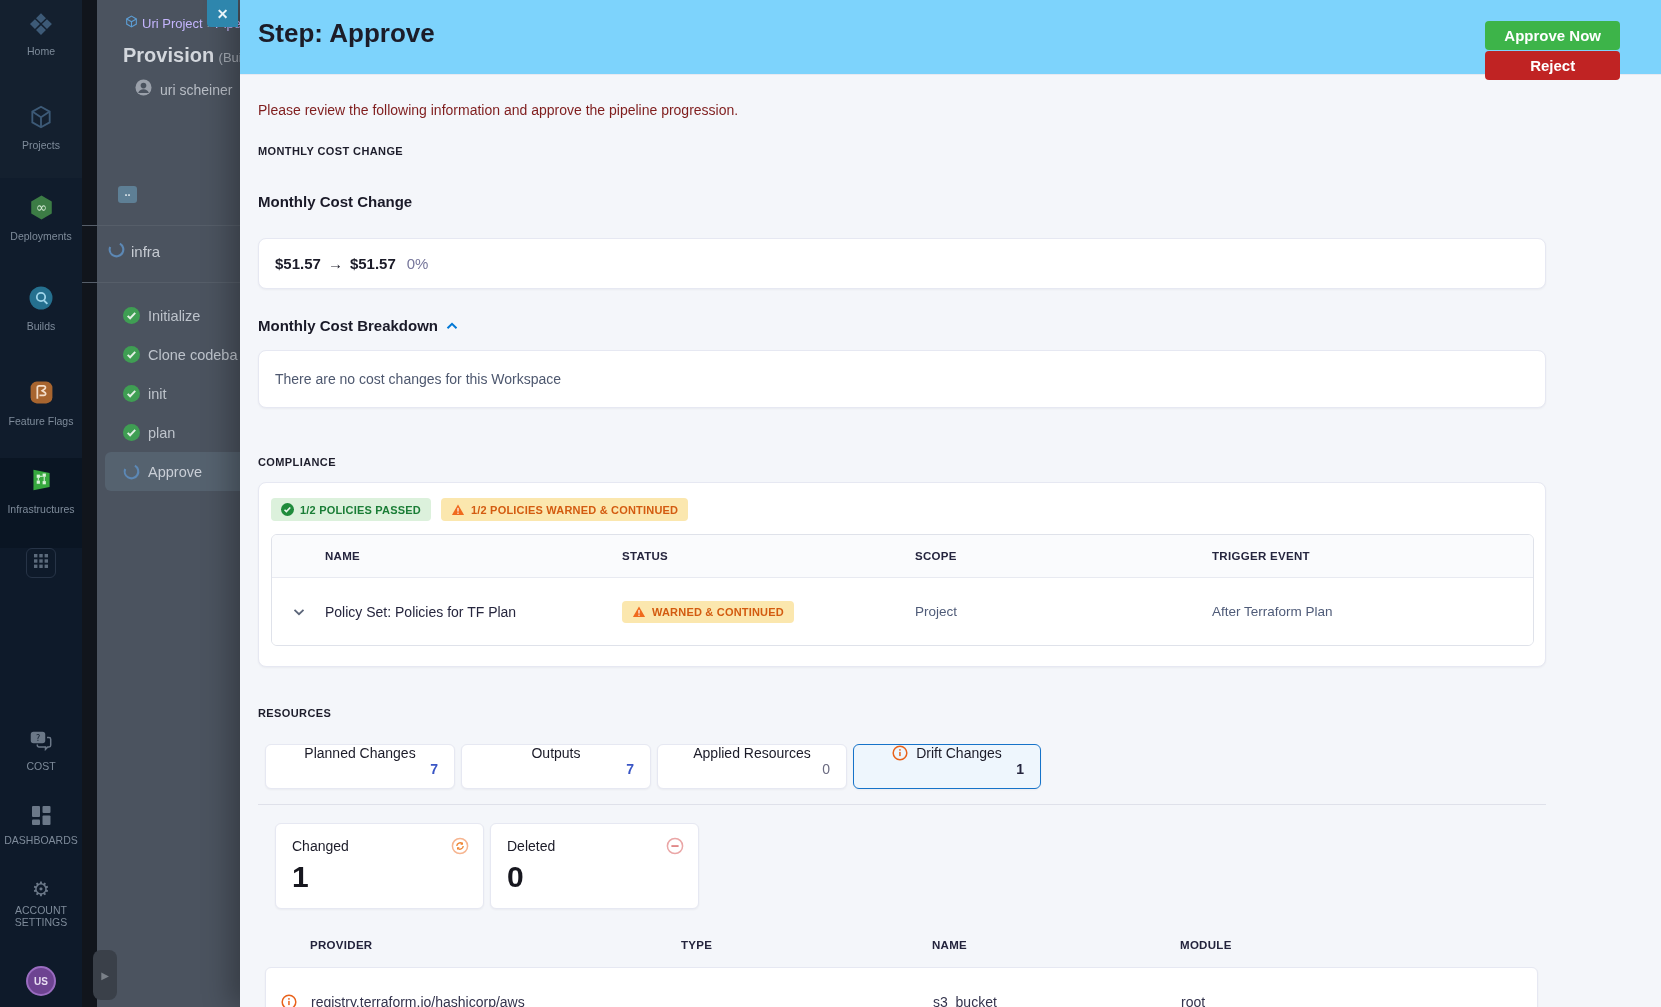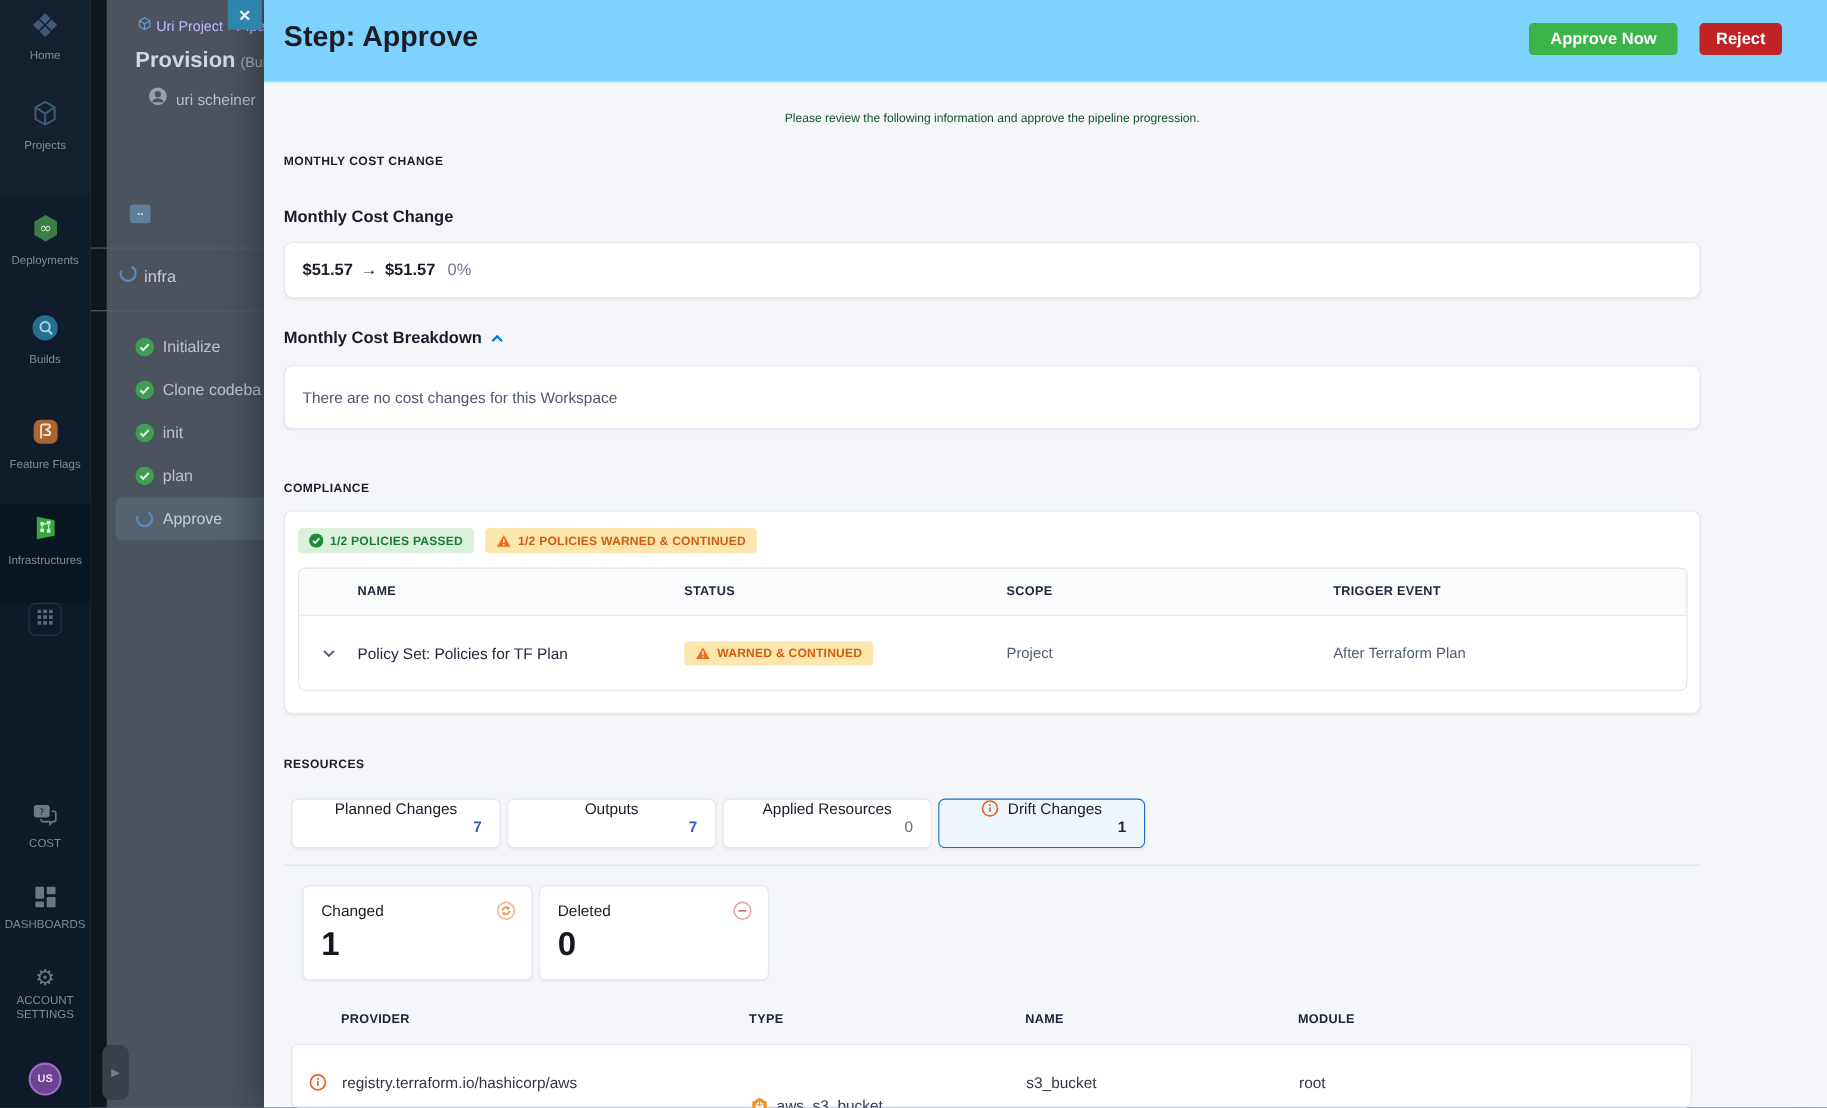--- a/index.html
+++ b/index.html
@@ -56,32 +56,32 @@
               display:flex; align-items:center; justify-content:center; color:#7a8088; font-size:10px; cursor:pointer; }
 
   
   .close-btn { position:absolute; left:207px; top:0; width:31px; height:27px; background:#2e86ad; color:#eaf4f9;
                font-size:14px; font-weight:bold; display:flex; align-items:center; justify-content:center;
                cursor:pointer; z-index:4; border-radius:0 0 0 4px; }
   .drawer { position:absolute; left:240px; top:0; width:1421px; height:1007px; background:#f4f6fa; z-index:2;
             box-shadow:-10px 0 26px rgba(0,0,0,.28); }
   .dw-header { position:relative; height:75px; background:#7dd3fc; border-bottom:1px solid #e7e9f1; }
   .dw-title { position:absolute; left:18px; top:18px; font-size:26px; font-weight:bold; color:#1c1c28; }
-  .dw-actions { position:absolute; right:41px; top:21px; display:flex; gap:20px; }
+  .dw-actions { position:absolute; right:41px; top:21px; display:flex; gap:1px;flex-direction:column; }
   .btn { height:29px; border:none; border-radius:4px; color:#fff; font-size:15px; font-weight:600;
          font-family:"Liberation Sans",sans-serif; cursor:pointer; }
   .btn-approve { background:#3db449; padding:0 19px; }
   .btn-reject  { background:#c02323; padding:0 15px; }
   .dw-body { padding:0 115px 0 18px; }
-  .intro { padding-top:27px; font-size:11px; color:#14532d;text-align:center; }
+  .intro { padding-top:27px; font-size:14px; color:#7f1d1d; }
   .sec-label { margin-top:27px; font-size:11px; font-weight:bold; letter-spacing:.4px; color:#1d1d2b; }
   .h-md { font-size:15px; font-weight:bold; color:#1a1a28; }
   .cost-head { margin-top:36px; }
   .card { background:#fff; border:1px solid #e6e8f2; border-radius:8px; box-shadow:0 1px 2px rgba(30,40,60,.05); }
-  .cost-card { margin-top:14px; height:51px; display:flex; align-items:center; padding:0 16px; gap:7px; }
+  .cost-card { margin-top:28px; height:51px; display:flex; align-items:center; padding:0 16px; gap:7px; }
   .cost-card .amt { font-size:15px; font-weight:bold; color:#1b1b28; }
   .cost-card .pct { font-size:15px; color:#76769b; margin-left:4px; }
   .bk-head { margin-top:28px; display:flex; align-items:center; gap:8px; }
   .chev-up { cursor:pointer; display:flex; }
   .bk-card { margin-top:16px; height:58px; display:flex; align-items:center; padding:0 16px; }
   .bk-card span { font-size:14px; color:#4e586f; }
   .sec-compliance { margin-top:48px; }
   .comp-card { margin-top:14px; padding:15px 11px 20px 12px; }
   .badges { display:flex; gap:10px; }
   .badge { display:inline-flex; align-items:center; gap:6px; font-size:11px; font-weight:bold; letter-spacing:.2px;
@@ -129,21 +129,21 @@
 <div class="sidebar">
   <div class="sb-band1"></div>
   <div class="sb-band2"></div>
   <div class="sb-band3"></div>
   <div class="sb-band4"></div>
 
   <div class="side-item" style="top:10px">
     <span class="glyph-home">❖</span>
     <span class="lbl">Home</span>
   </div>
-  <div class="side-item" style="top:90px">
+  <div class="side-item" style="top:104px">
     <span>
       <svg width="26" height="26" viewBox="0 0 24 24" fill="none" stroke="#3d5a77" stroke-width="1.7">
         <path d="M12 2.5l8 4.5v10l-8 4.5-8-4.5v-10z"></path>
           <path d="M12 12.2V21.5M12 12.2L20 7M12 12.2L4 7"></path>
       </svg>
     </span>
     <span class="lbl">Projects</span>
   </div>
   <div class="side-item" style="top:194px">
     <span>

